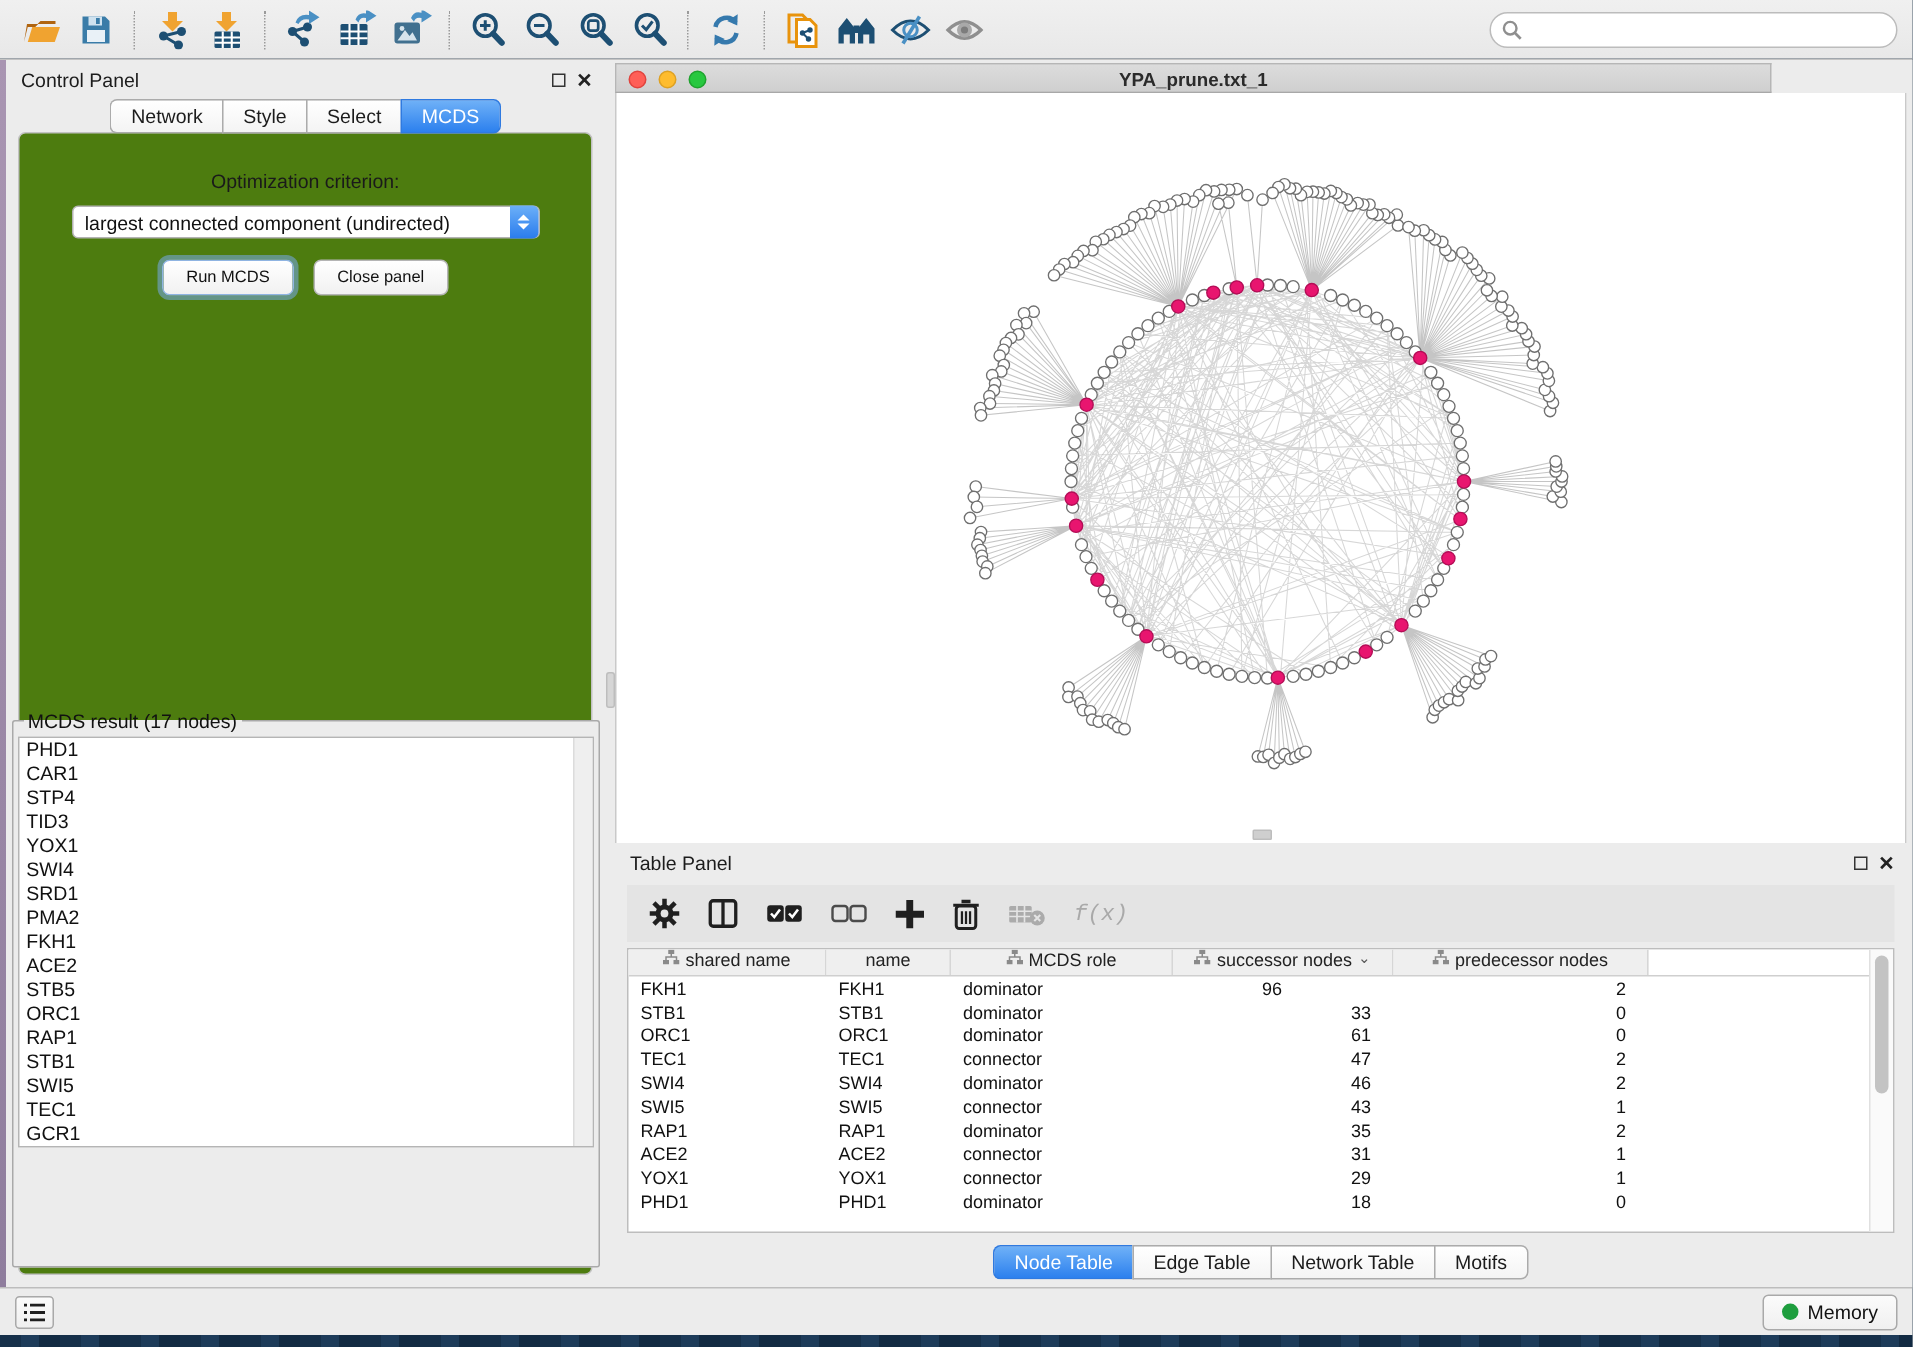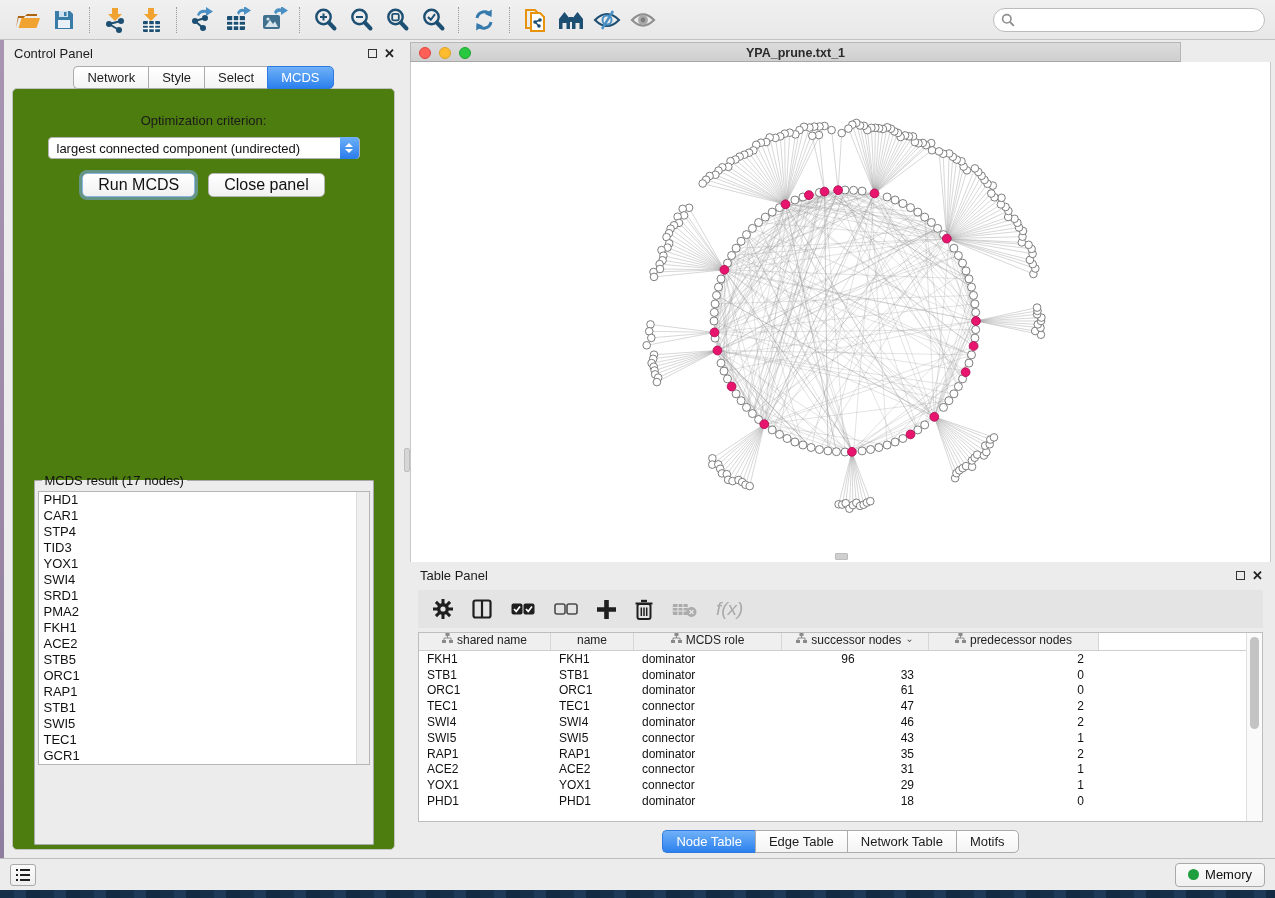--- a/index.html
+++ b/index.html
@@ -49,25 +49,25 @@
   #criterion-select { margin-top:9px; width:312px; height:22px; background:#fff;
     border:1px solid #b3b3b3; border-radius:4px; display:flex; align-items:center; position:relative; }
   #criterion-value { font-size:13px; color:#111; padding-left:8px; white-space:nowrap; }
   #criterion-stepper { position:absolute; right:0; top:-1px; width:19px; height:22px;
     background:linear-gradient(#6cb0f8,#2a7ced); border-radius:0 4px 4px 0;
     display:flex; flex-direction:column; align-items:center; justify-content:center; gap:2px; }
   .step-arrow { width:0; height:0; border-left:4px solid transparent; border-right:4px solid transparent; }
   .step-up { border-bottom:4px solid #fff; }
   .step-down { border-top:4px solid #fff; }
   #cp-buttons { margin-top:14px; display:flex; gap:13px; }
-  .push-btn { font-size:16px; height:24px; padding:0 15px; border-radius:5px; color:#111;
+  .push-btn { font-size:11px; height:24px; padding:0 15px; border-radius:5px; color:#111;
     background:linear-gradient(#ffffff,#f1f1f1); border:1px solid #b5b5b5; }
   #run-btn { border-color:#8fb4e2; box-shadow:0 0 0 3px rgba(120,170,235,.55); }
 
-  #mcds-fieldset { width:340px; height:372px; margin-top:auto; margin-bottom:4px;
+  #mcds-fieldset { width:392px; height:372px; margin-top:auto; margin-bottom:4px;
     border:1px solid #a9a9a9; border-radius:2px; padding:3px; background:#ececec; }
   #mcds-legend { font-size:13px; color:#111; padding:0 3px; margin-left:4px; }
   #mcds-list { width:100%; height:100%; background:#fff; border:1px solid #b5b5b5;
     position:relative; overflow:hidden; }
   .mcds-item { font-size:13px; color:#111; line-height:16px; padding-left:5px; }
   #mcds-scroll { position:absolute; right:0; top:0; bottom:0; width:13px;
     background:#efefef; border-left:1px solid #dcdcdc; }
 
   
   #v-splitter { position:absolute; left:403px; top:0; width:7px; height:818px; background:#ececec; }
@@ -86,21 +86,21 @@
     font-size:12.5px; font-weight:700; color:#2b2b2b; }
   #net-canvas { position:absolute; left:0; top:22px; width:861px; height:500px;
     background:#fff; border-left:1px solid #c9c9c9; border-right:1px solid #c9c9c9; }
   #h-handle { position:absolute; left:424px; top:491px; width:13px; height:7px;
     background:#cfcfcf; border:1px solid #bdbdbd; border-radius:1px; }
 
   
   #table-panel { position:absolute; left:0; top:522px; width:861px; height:296px; background:#ececec; }
   #tp-toolbar { margin:2px 8px 0 8px; height:38px; background:#e4e4e4;
     display:flex; align-items:center; gap:19px; padding-left:15px; }
-  .fx-label { font-family:Liberation Sans, sans-serif; font-style:italic; font-size:19px; color:#a9a9a9; }
+  .fx-label { font-family:Liberation Mono, monospace; font-style:italic; font-size:15px; color:#a9a9a9; }
   #tp-table { margin:4px 8px 0 8px; height:190px; background:#fff; border:1px solid #bdbdbd;
     position:relative; overflow:hidden; }
   #tp-header { display:flex; height:18px; border-bottom:1px solid #cfcfcf; background:#fff; }
   .th { background:#efefef; border-right:1px solid #d6d6d6; display:flex; align-items:flex-start;
     justify-content:center; gap:4px; font-size:12px; color:#222; }
   .tree-ico { flex:none; }
   .sort-chev { font-size:10px; color:#555; }
   .tr { display:flex; height:15.8px; align-items:center; }
   .td { font-size:12px; color:#111; padding-left:8px; white-space:nowrap; }
   .td.num { text-align:right; padding-right:15px; padding-left:0; }

